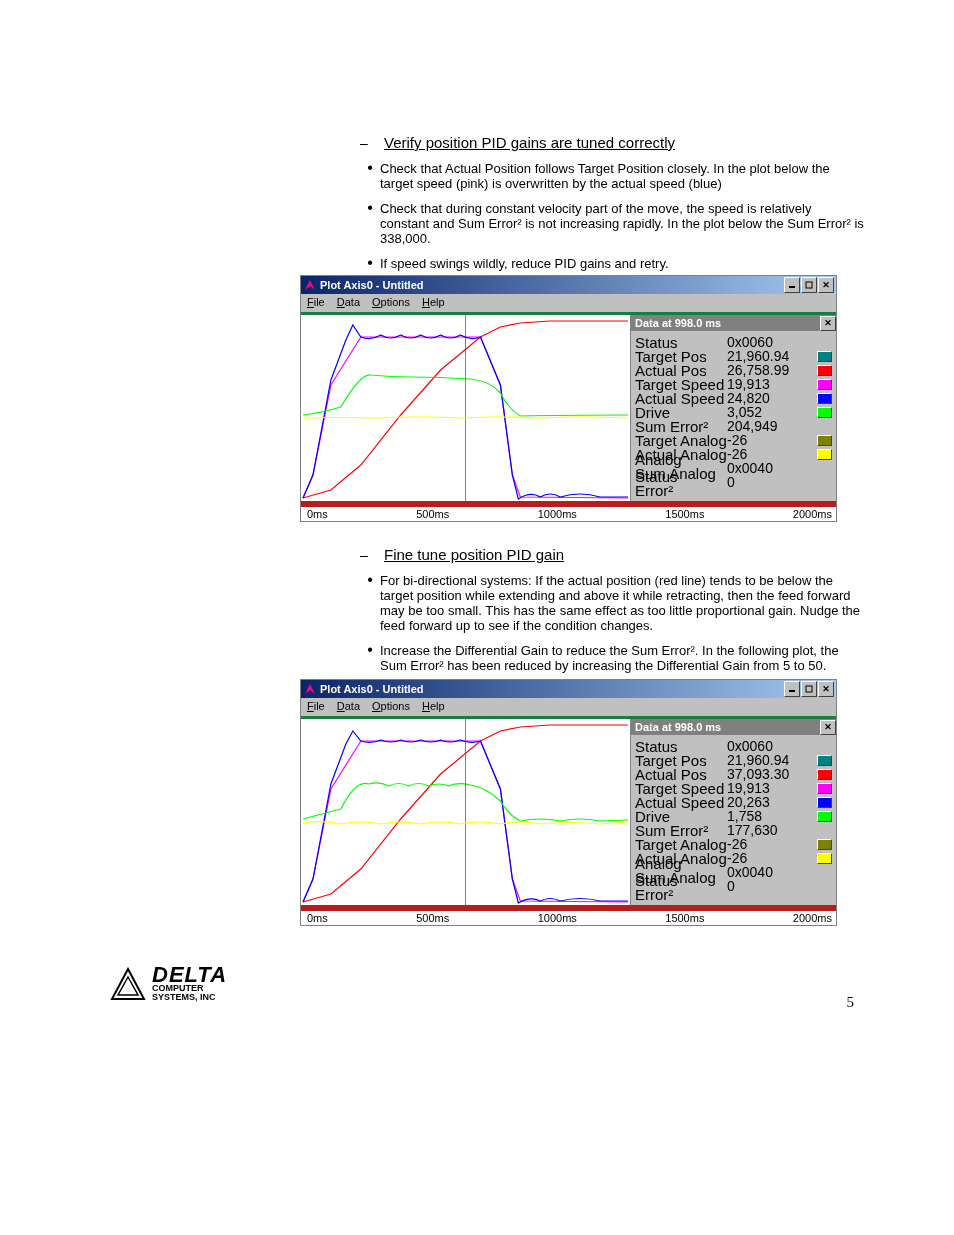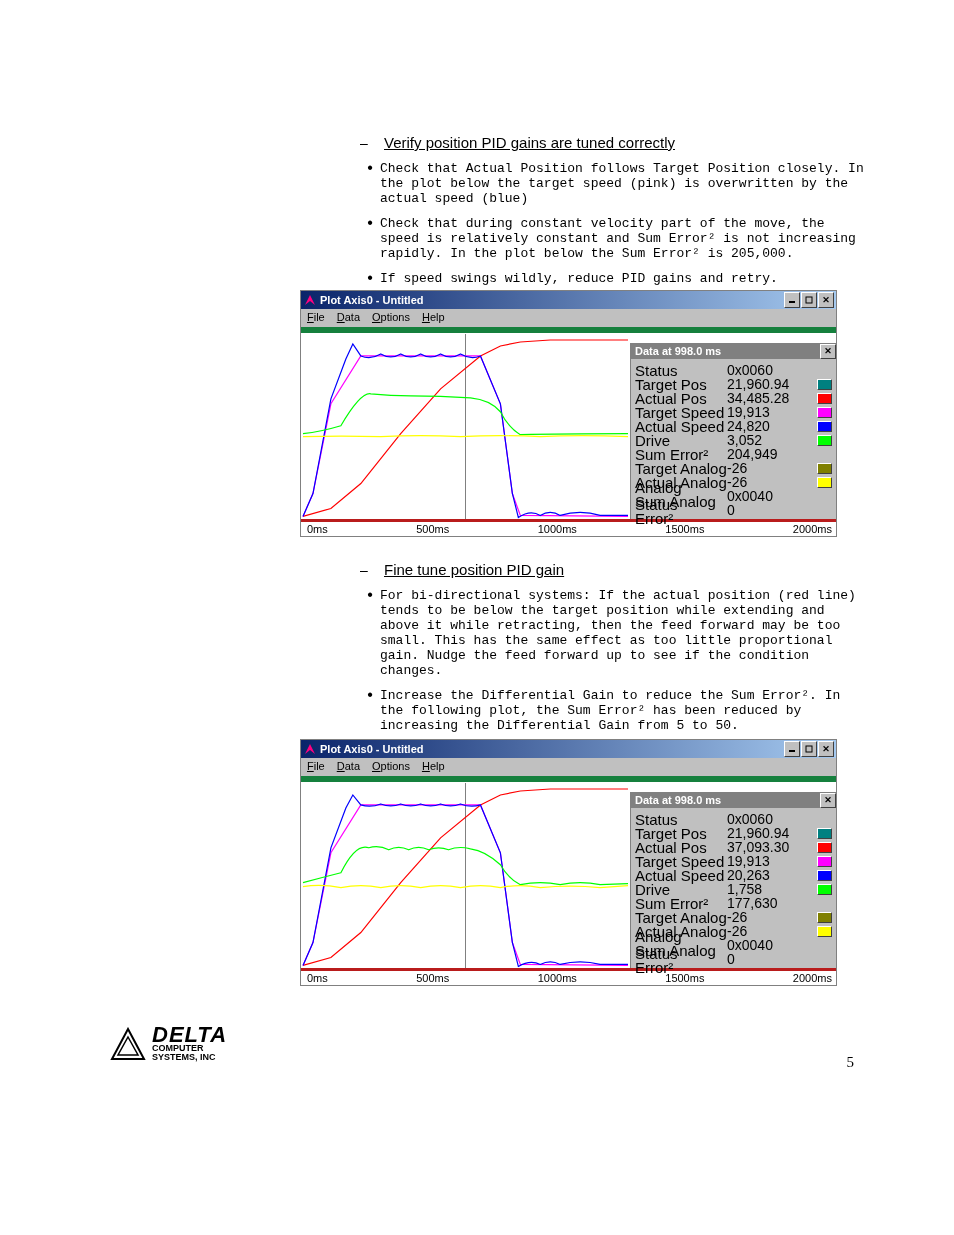--- a/index.html
+++ b/index.html
@@ -9,21 +9,21 @@
     color: #000;
     background: #fff;
     width: 954px;
   }
   .page {
     padding: 110px 90px 40px 90px;
   }
   .indent1 { margin-left: 270px; margin-right: 0; }
   .bullet-row { display: flex; align-items: flex-start; margin-top: 10px; }
   .bullet { width: 20px; text-align: center; font-size: 16px; line-height: 14px; }
-  .bullet-text { flex: 1; font-family: Liberation Mono, monospace; }
+  .bullet-text { flex: 1; }
   .subhead-row { display: flex; align-items: baseline; margin-top: 24px; margin-bottom: 4px; }
   .subhead-dash { width: 24px; text-align: left; font-size: 14px; }
   .subhead-text { text-decoration: underline; font-size: 15px; }
   .plot-window {
     margin-left: 210px;
     width: 535px;
     border: 1px solid #808080;
     font-family: 'MS Sans Serif', Tahoma, Arial, sans-serif;
     font-size: 11px;
     background: #4d7c0f;
@@ -45,25 +45,25 @@
     border-top: 1px solid #fff; border-left: 1px solid #fff;
     border-right: 1px solid #404040; border-bottom: 1px solid #404040;
     font-size: 9px; font-family: Arial; color: #000; font-weight: bold;
     display: flex; align-items: center; justify-content: center;
   }
   .menu-bar {
     display: flex;
     gap: 12px;
     padding: 2px 6px 4px 6px;
     background: #c0c0c0;
-    border-bottom: 6px solid #15803d;
+    border-bottom: 3px solid #15803d;
   }
   .menu-item { font-size: 11px; }
   .menu-item .ul { text-decoration: underline; }
-  .plot-body { display: flex; background: #fff; height: 186px; align-items: flex-end; }
+  .plot-body { display: flex; background: #fff; height: 186px; }
   .chart-area { flex: 1; position: relative; }
   .data-panel {
     width: 205px;
     background: #c0c0c0;
     border-left: 1px solid #808080;
     padding: 0;
   }
   .dp-title {
     display: flex;
     align-items: center;
@@ -91,21 +91,21 @@
     width: 13px; height: 9px;
     border-top: 1px solid #fff; border-left: 1px solid #fff;
     border-right: 1px solid #404040; border-bottom: 1px solid #404040;
     margin-left: auto;
   }
   .x-axis {
     display: flex;
     justify-content: space-between;
     background: #fff;
     padding: 1px 4px 1px 6px;
-    border-top: 3px solid #b91c1c;
+    border-top: 6px solid #b91c1c;
     font-size: 11px;
   }
   svg { display: block; }
   .footer { margin: 40px 0 0 20px; }
   .pagenum { text-align: right; font-family: 'Times New Roman', serif; font-size: 15px; margin-right: 10px; margin-top: -8px; }
 </style>
 </head>
 <body>
 
 <div class="page">
@@ -114,21 +114,21 @@
     <span class="subhead-dash">–</span>
     <span class="subhead-text">Verify position PID gains are tuned correctly</span>
   </div>
 
   <div class="bullet-row indent1">
     <span class="bullet">•</span>
     <span class="bullet-text">Check that Actual Position follows Target Position closely.  In the plot below the target speed (pink) is overwritten by the actual speed (blue)</span>
   </div>
   <div class="bullet-row indent1">
     <span class="bullet">•</span>
-    <span class="bullet-text">Check that during constant velocity part of the move, the speed is relatively constant and Sum Error² is not increasing rapidly.  In the plot below the Sum Error² is 205,000.</span>
+    <span class="bullet-text">Check that during constant velocity part of the move, the speed is relatively constant and Sum Error² is not increasing rapidly.  In the plot below the Sum Error² is 338,000.</span>
   </div>
   <div class="bullet-row indent1" style="margin-bottom:4px;">
     <span class="bullet">•</span>
     <span class="bullet-text">If speed swings wildly, reduce PID gains and retry.</span>
   </div>
 
   <div class="plot-window">
     <div class="title-bar">
       <span class="tb-icon">
         <svg width="12" height="12">
@@ -180,21 +180,21 @@
               <span class="dp-label">Status</span>
               <span class="dp-value">0x0060</span>
             </div>
             <div class="dp-row">
               <span class="dp-label">Target Pos</span>
               <span class="dp-value">21,960.94</span>
               <span class="dp-swatch" style="background: rgb(0, 128, 128);"></span>
             </div>
             <div class="dp-row">
               <span class="dp-label">Actual Pos</span>
-              <span class="dp-value">34,485.28</span>
+              <span class="dp-value">26,758.99</span>
               <span class="dp-swatch" style="background: rgb(255, 0, 0);"></span>
             </div>
             <div class="dp-row">
               <span class="dp-label">Target Speed</span>
               <span class="dp-value">19,913</span>
               <span class="dp-swatch" style="background: rgb(255, 0, 255);"></span>
             </div>
             <div class="dp-row">
               <span class="dp-label">Actual Speed</span>
               <span class="dp-value">24,820</span>

